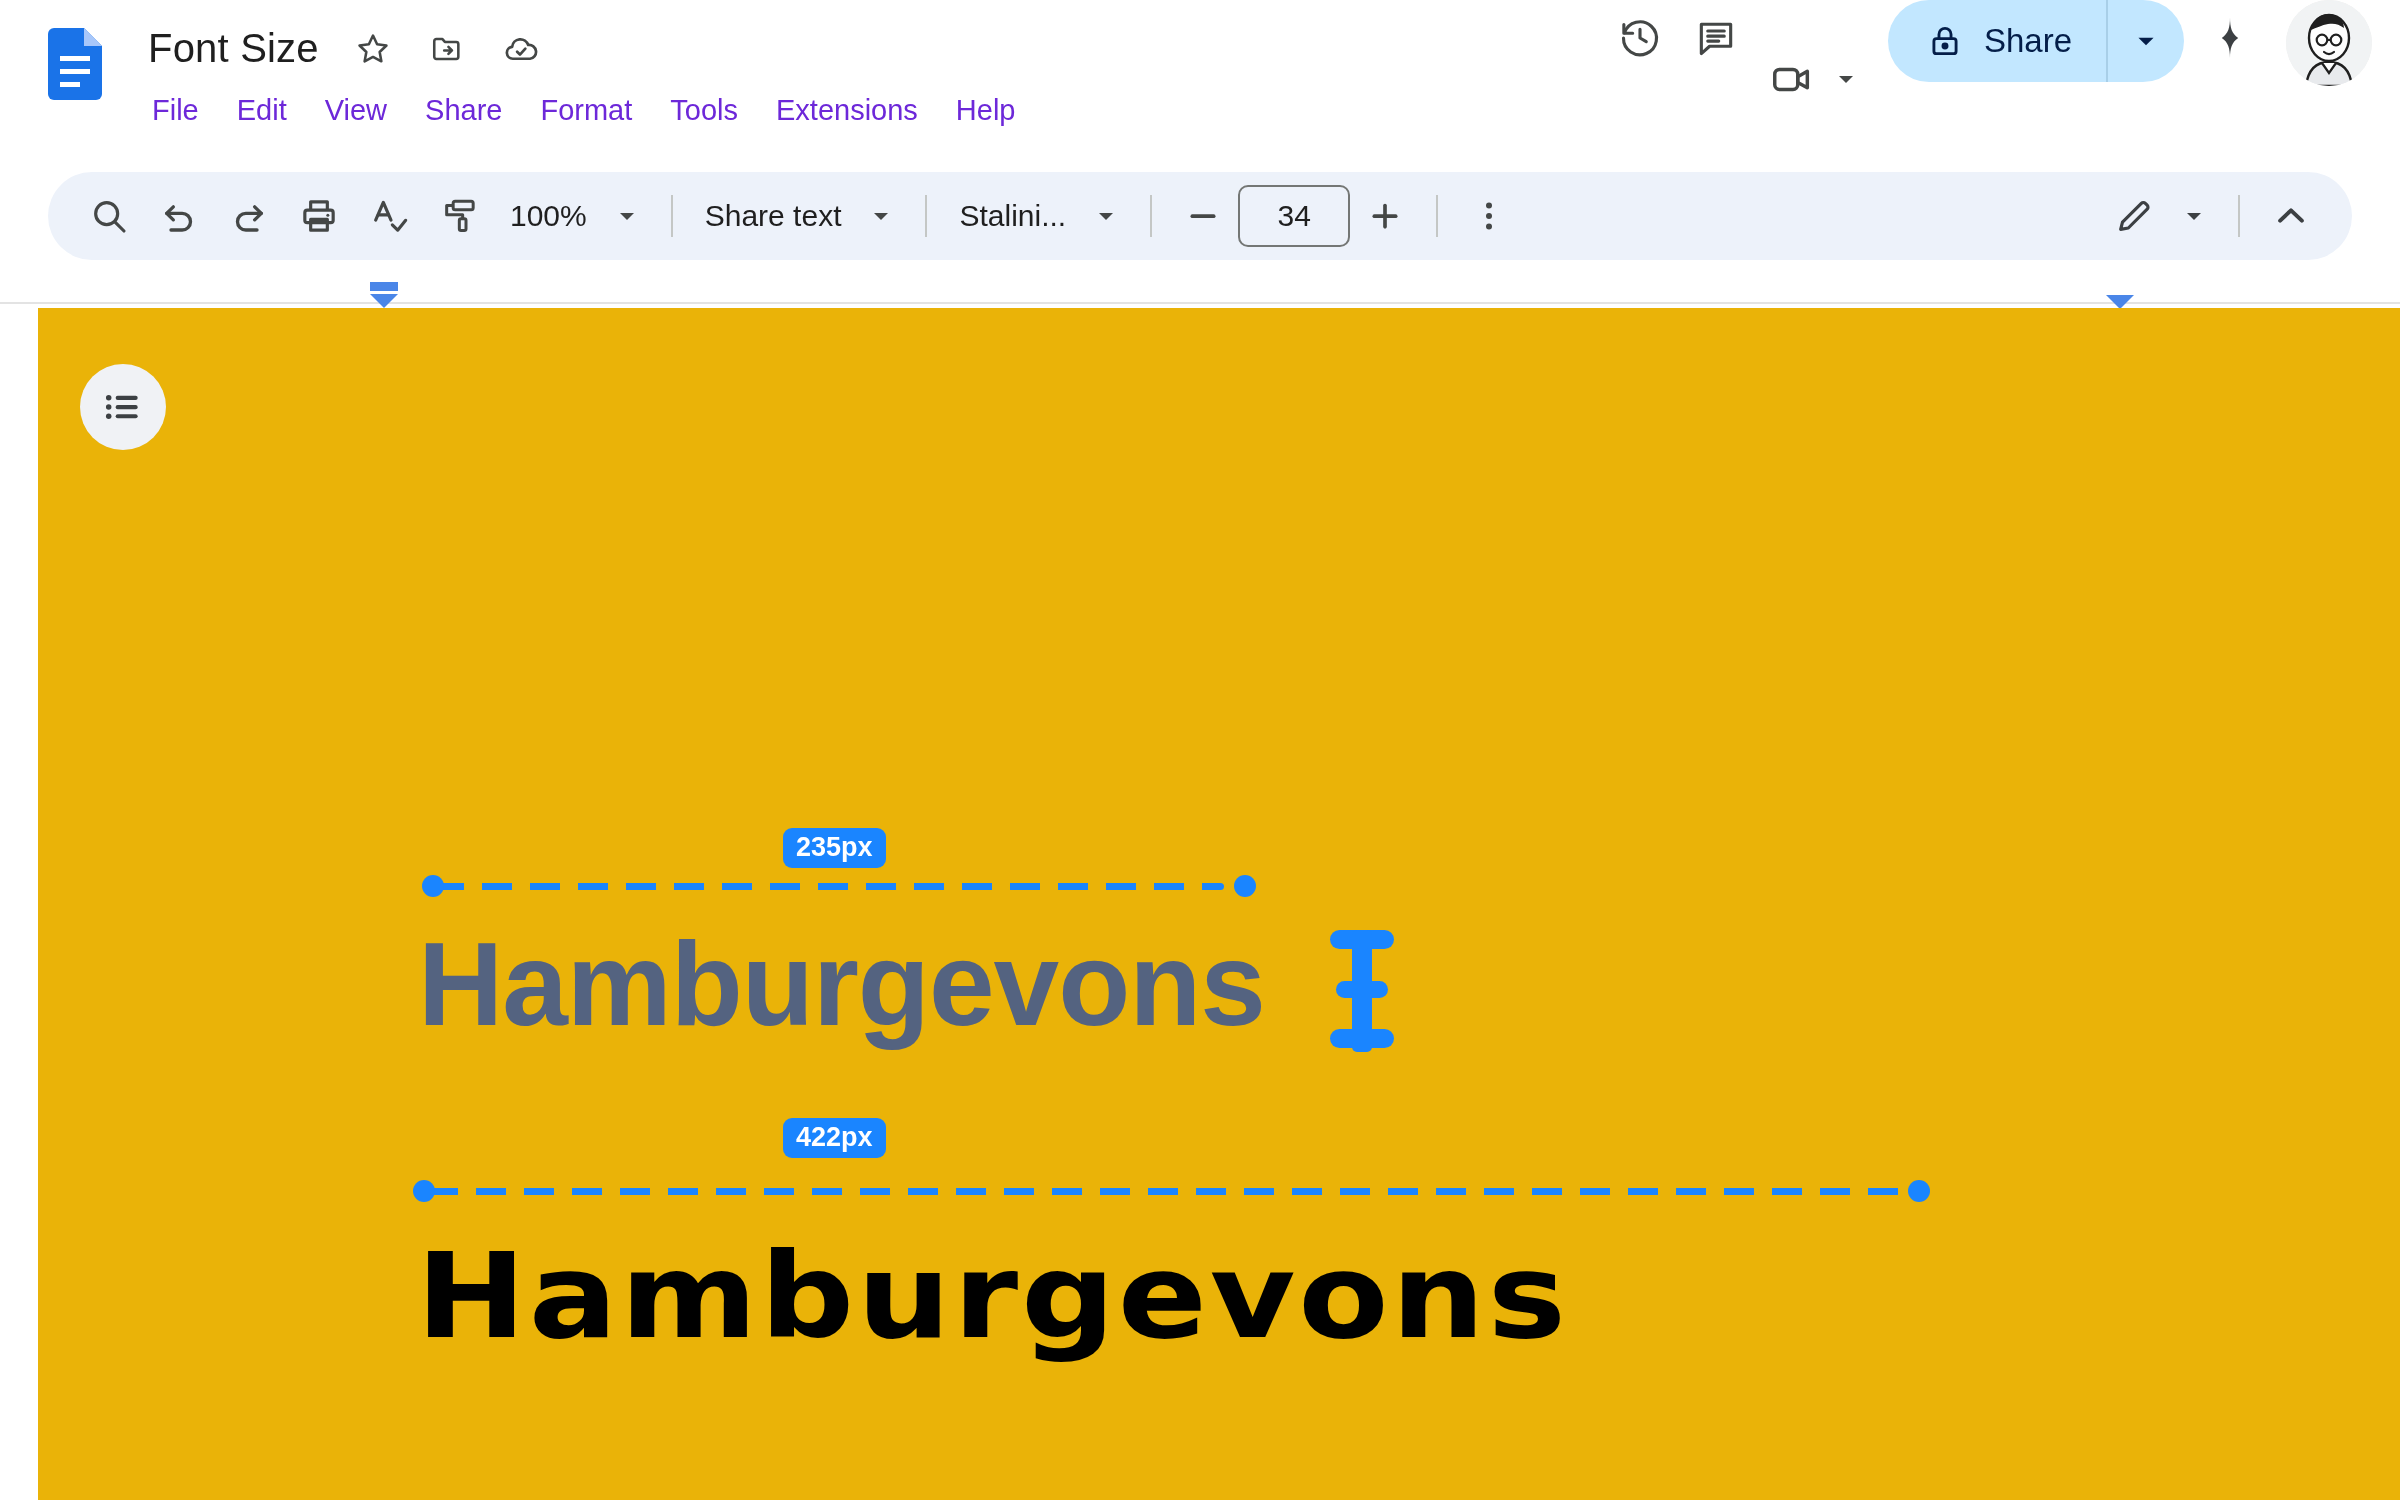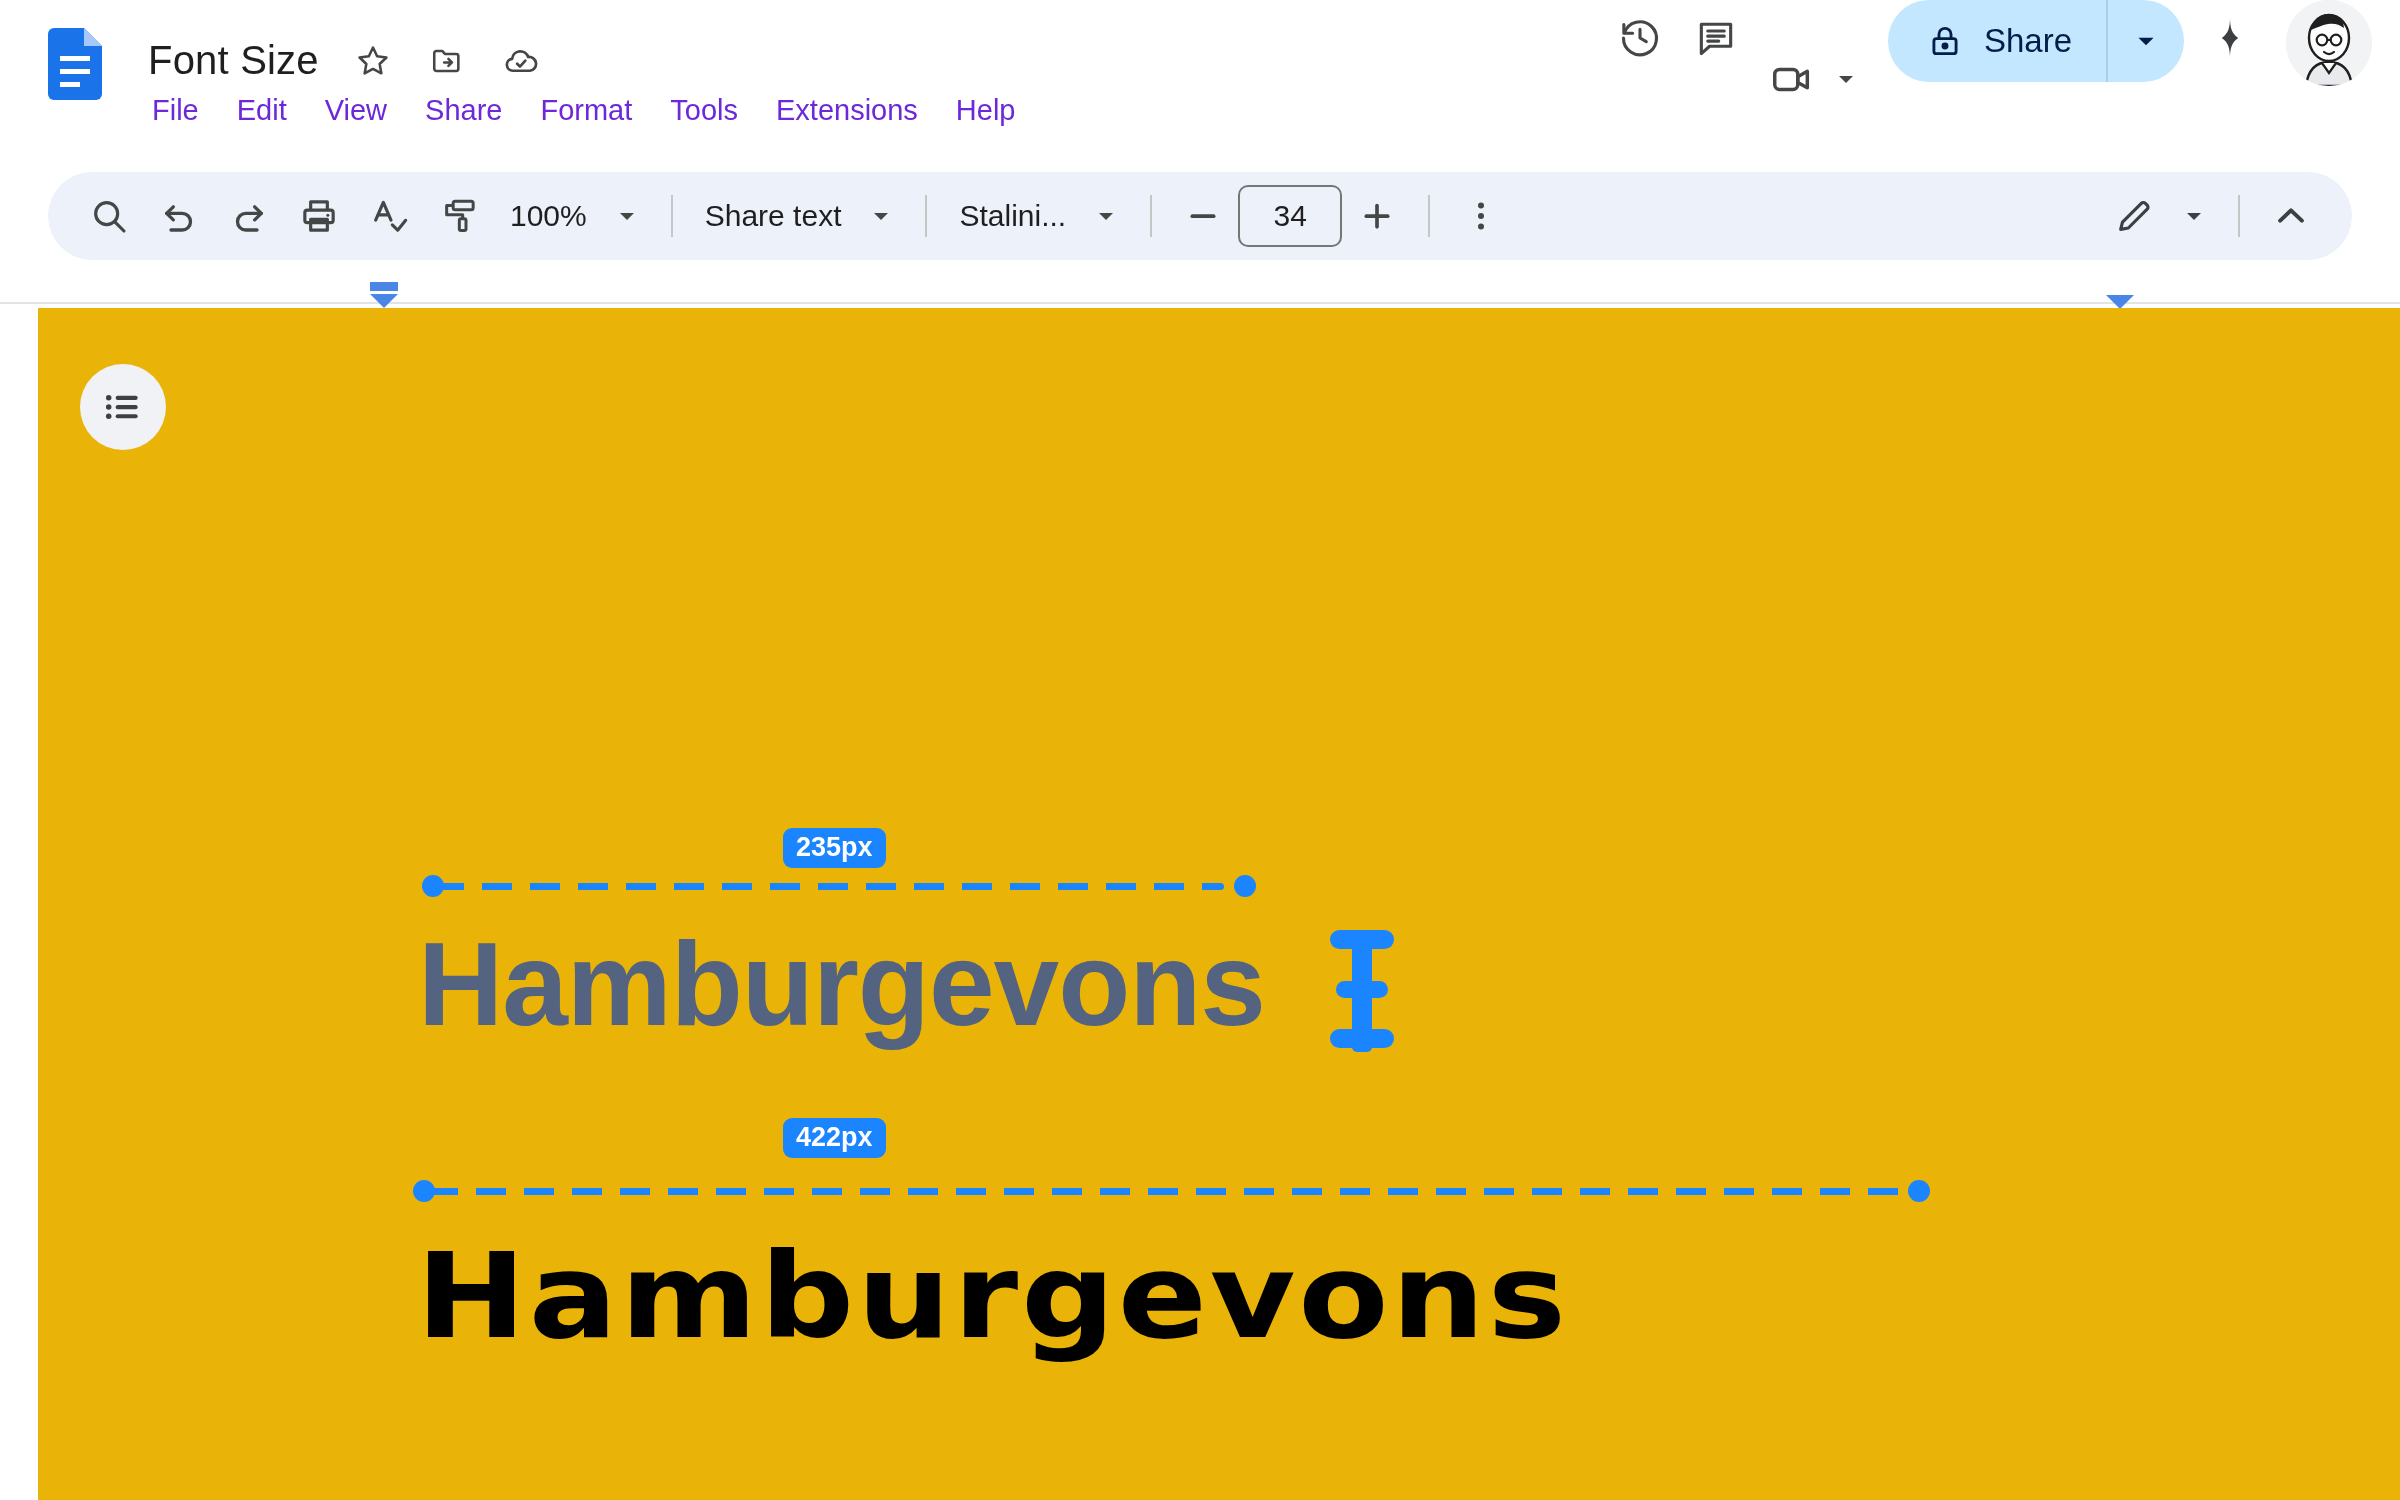--- a/index.html
+++ b/index.html
@@ -13,21 +13,21 @@
   
   .header {
     position: absolute; left: 0; top: 0; width: 2400px; height: 158px;
     background: #ffffff;
   }
   .docs-logo {
     position: absolute; left: 48px; top: 28px;
     width: 54px; height: 72px;
   }
   .doc-title-row {
-    position: absolute; left: 148px; top: 38px;
+    position: absolute; left: 148px; top: 26px;
     display: flex; align-items: center; gap: 34px;
   }
   .doc-title {
     font-size: 40px; color: #1f1f1f; font-weight: 400;
     letter-spacing: 0.2px; white-space: nowrap;
   }
   .title-icon {
     width: 40px; height: 40px; display: flex;
     align-items: center; justify-content: center;
     cursor: pointer;
@@ -94,21 +94,21 @@
   }
   .tdrop {
     display: flex; align-items: center; gap: 28px;
     height: 62px; padding: 0 16px; border-radius: 8px;
     cursor: pointer; flex: none;
   }
   .tdrop-label {
     font-size: 30px; color: #1f1f1f; white-space: nowrap;
   }
   .fontsize-box {
-    width: 104px; height: 62px; border: 2px solid #747775;
+    width: 112px; height: 62px; border: 2px solid #747775;
     border-radius: 10px; display: flex; align-items: center;
     justify-content: center; font-size: 30px; color: #1f1f1f;
     cursor: text; flex: none;
   }
   .spacer { flex: 1 1 auto; }
 
   
   .ruler {
     position: absolute; left: 0; top: 296px;
     width: 2400px; height: 10px;

